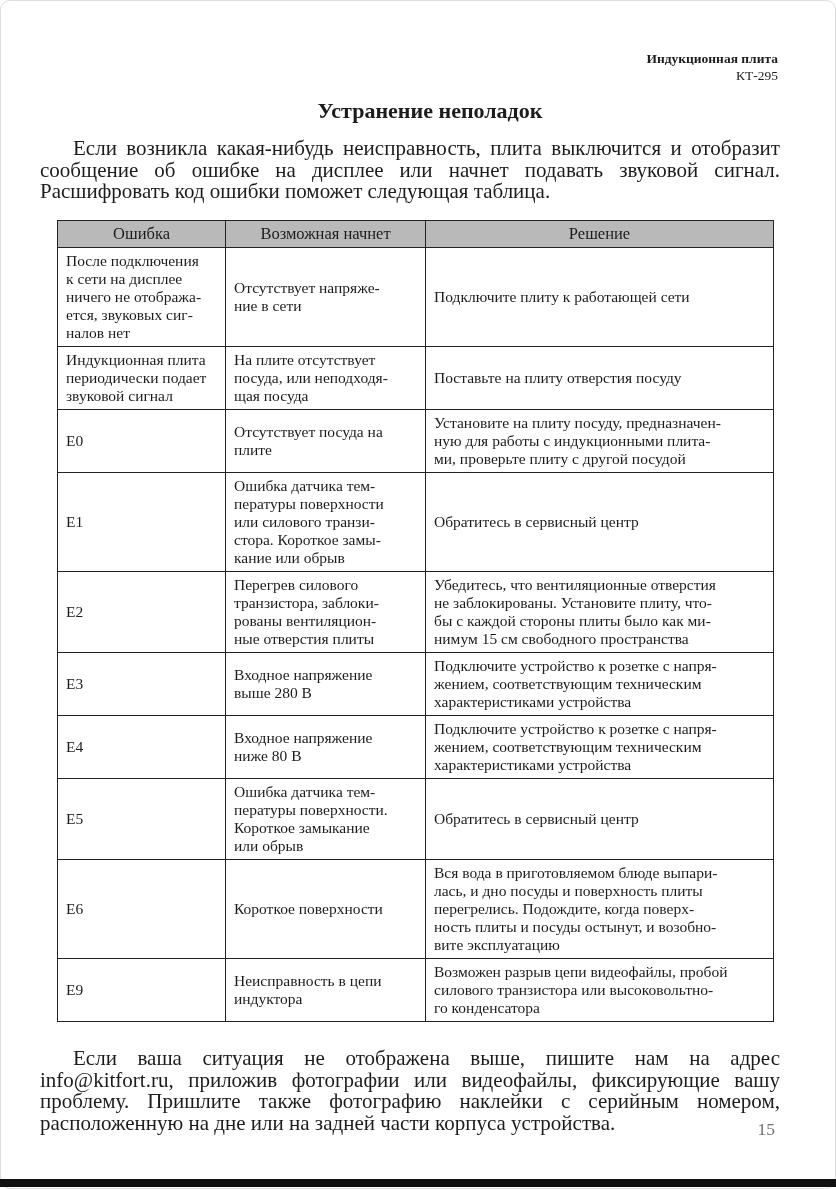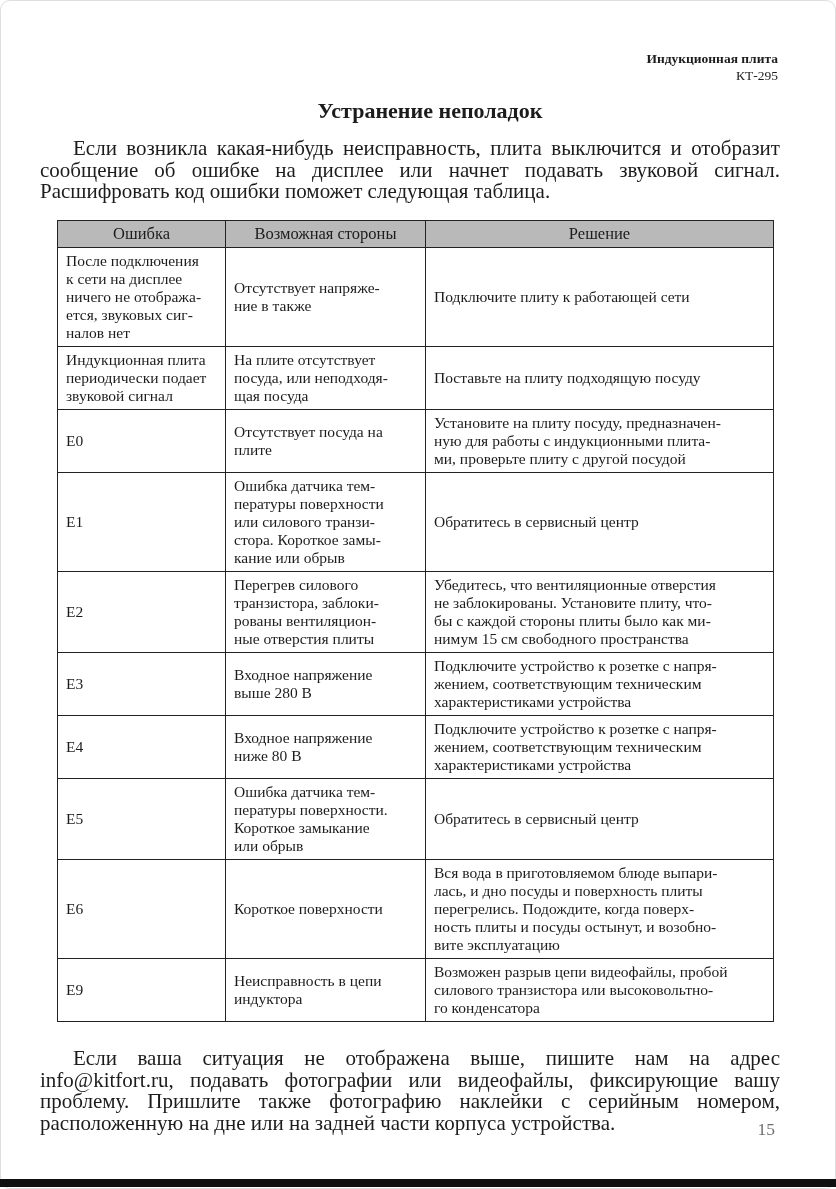--- a/index.html
+++ b/index.html
@@ -93,43 +93,43 @@
 
 <table class="err-table">
   <colgroup>
     <col class="c1">
       <col class="c2">
       <col class="c3">
   </colgroup>
   <thead>
     <tr>
       <th>Ошибка</th>
-      <th>Возможная стороны</th>
+      <th>Возможная начнет</th>
       <th>Решение</th>
     </tr>
   </thead>
   <tbody>
     <tr>
       <td>После подключения
 к сети на дисплее
 ничего не отобража-
 ется, звуковых сиг-
 налов нет</td>
       <td>Отсутствует напряже-
-ние в также</td>
+ние в сети</td>
       <td>Подключите плиту к работающей сети</td>
     </tr>
     <tr>
       <td>Индукционная плита
 периодически подает
 звуковой сигнал</td>
       <td>На плите отсутствует
 посуда, или неподходя-
 щая посуда</td>
-      <td>Поставьте на плиту подходящую посуду</td>
+      <td>Поставьте на плиту отверстия посуду</td>
     </tr>
     <tr>
       <td>E0</td>
       <td>Отсутствует посуда на
 плите</td>
       <td>Установите на плиту посуду, предназначен-
 ную для работы с индукционными плита-
 ми, проверьте плиту с другой посудой</td>
     </tr>
     <tr>
@@ -189,17 +189,17 @@
       <td>E9</td>
       <td>Неисправность в цепи
 индуктора</td>
       <td>Возможен разрыв цепи видеофайлы, пробой
 силового транзистора или высоковольтно-
 го конденсатора</td>
     </tr>
   </tbody>
 </table>
 
-<p class="para outro">Если ваша ситуация не отображена выше, пишите нам на адрес info@kitfort.ru, подавать фотографии или видеофайлы, фиксирующие вашу проблему. Пришлите также фотографию наклейки с серийным номером, расположенную на дне или на задней части корпуса устройства.</p>
+<p class="para outro">Если ваша ситуация не отображена выше, пишите нам на адрес info@kitfort.ru, приложив фотографии или видеофайлы, фиксирующие вашу проблему. Пришлите также фотографию наклейки с серийным номером, расположенную на дне или на задней части корпуса устройства.</p>
 
 <div class="page-number">15</div>
 
 <div class="bottom-bar"></div>
 
 </body></html>

